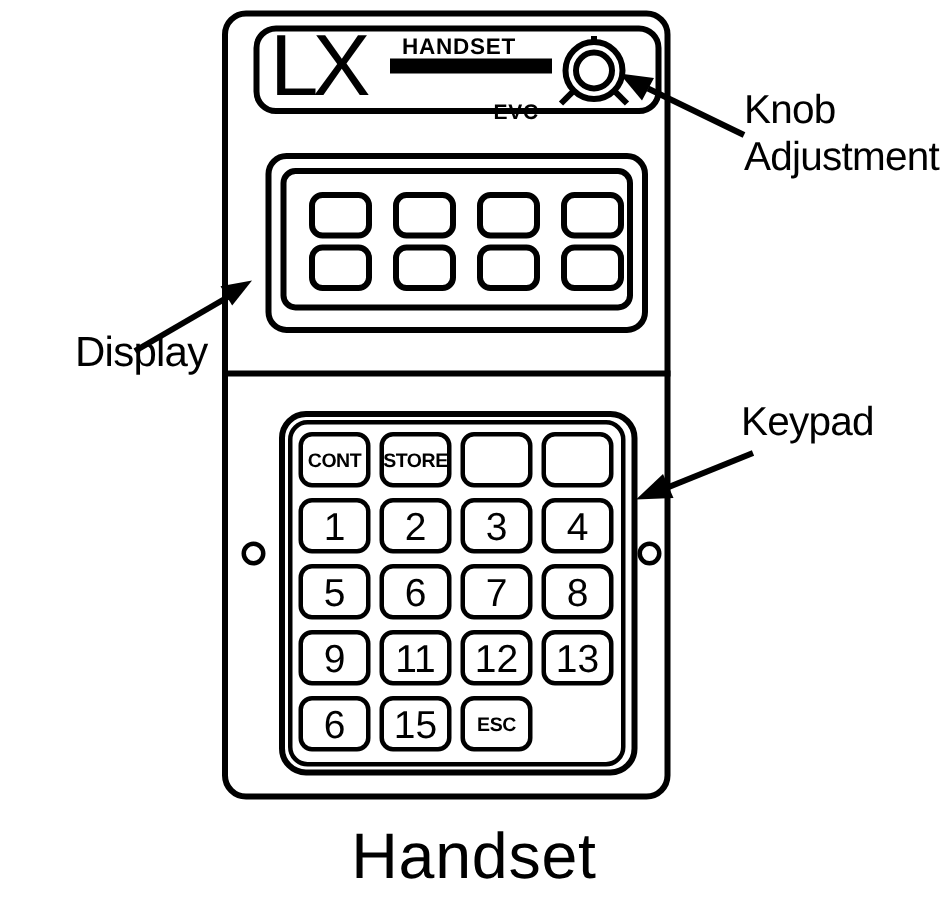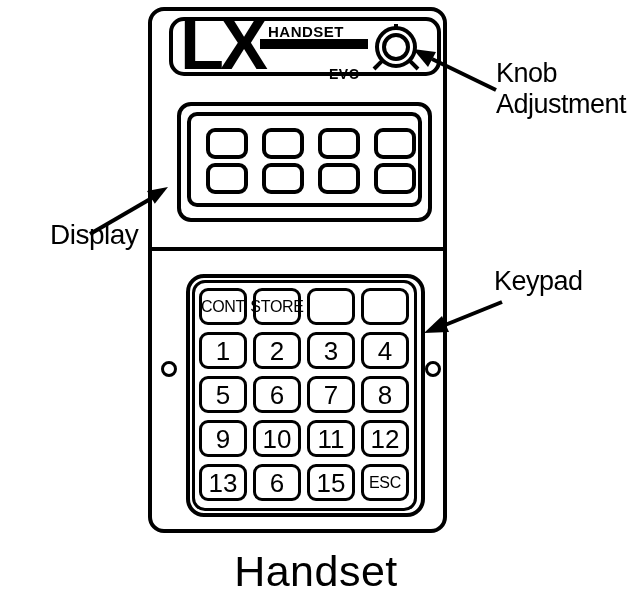--- a/index.html
+++ b/index.html
@@ -14,21 +14,21 @@
   }
   .separator{
     position:absolute;left:148px;top:247px;width:299px;height:4px;background:#000;
   }
   
   .badge{
     position:absolute;left:17px;top:6px;width:272px;height:59px;
     border:4px solid #000;border-radius:15px;box-sizing:border-box;
   }
   .brand{
-    position:absolute;left:7px;top:-7px;font-size:72px;font-weight:700;
+    position:absolute;left:7px;top:-7px;font-size:58px;font-weight:400;
     letter-spacing:-4px;line-height:60px;
   }
   .product{
     position:absolute;left:95px;top:2px;font-size:15px;font-weight:700;letter-spacing:.5px;
   }
   .badge-bar{
     position:absolute;left:87px;top:18px;width:108px;height:10px;background:#000;
   }
   .variant{
     position:absolute;left:156px;top:45px;font-size:14px;font-weight:700;letter-spacing:.5px;
@@ -60,21 +60,21 @@
     position:absolute;left:2px;top:2px;width:225px;height:231px;
     border:3px solid #000;border-radius:13px;box-sizing:border-box;
     display:grid;grid-template-columns:repeat(4,48px);grid-template-rows:repeat(5,37px);
     gap:7px 6px;padding:5px 4px;
   }
   .key{
     border:3px solid #000;border-radius:9px;box-sizing:border-box;background:#fff;
     display:flex;align-items:center;justify-content:center;
     font-size:26px;line-height:1;
   }
-  .key.fn{font-size:16px;font-weight:400;letter-spacing:-0.3px;}
+  .key.fn{font-size:13px;font-weight:700;letter-spacing:-0.3px;}
   
   .screw{
     position:absolute;width:16px;height:16px;border:3px solid #000;border-radius:50%;
     box-sizing:border-box;background:#fff;
   }
   .screw.left{left:9px;top:350px;}
   .screw.right{left:273px;top:350px;}
   
   .callout{position:absolute;font-size:27px;line-height:31px;letter-spacing:-0.5px;}
   .label-display{left:2px;top:219px;font-size:28px;margin-left:48px;}
@@ -138,21 +138,20 @@
           <div class="key"></div>
           <div class="key">1</div>
           <div class="key">2</div>
           <div class="key">3</div>
           <div class="key">4</div>
           <div class="key">5</div>
           <div class="key">6</div>
           <div class="key">7</div>
           <div class="key">8</div>
           <div class="key">9</div>
-          <div class="key">10</div>
           <div class="key">11</div>
           <div class="key">12</div>
           <div class="key">13</div>
           <div class="key">6</div>
           <div class="key">15</div>
           <div class="key fn">ESC</div>
         </div>
     </div>
 
     <div class="screw left"></div>

